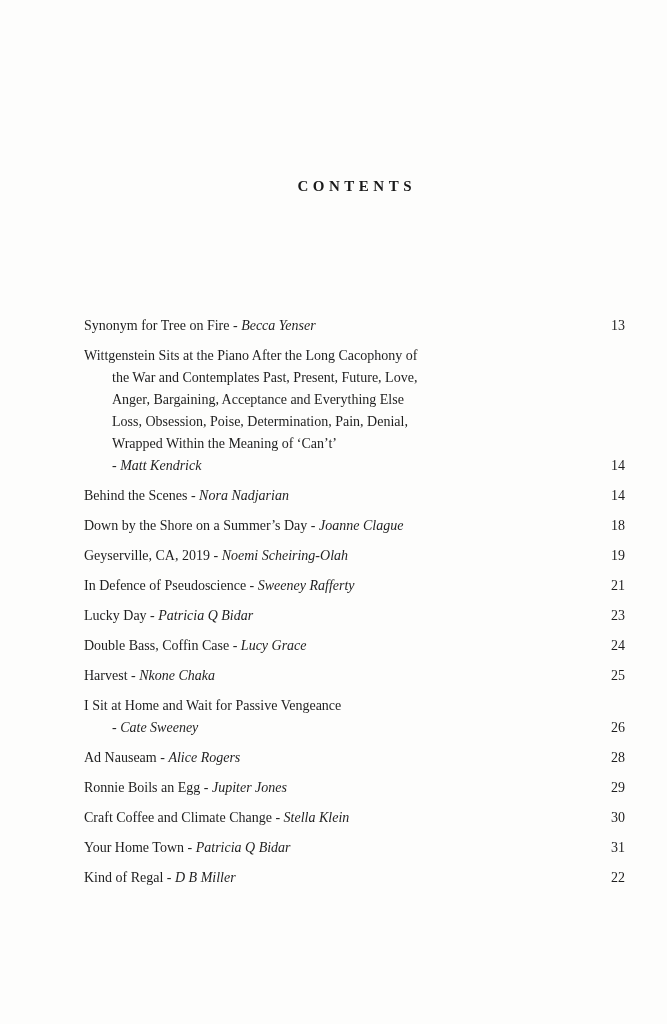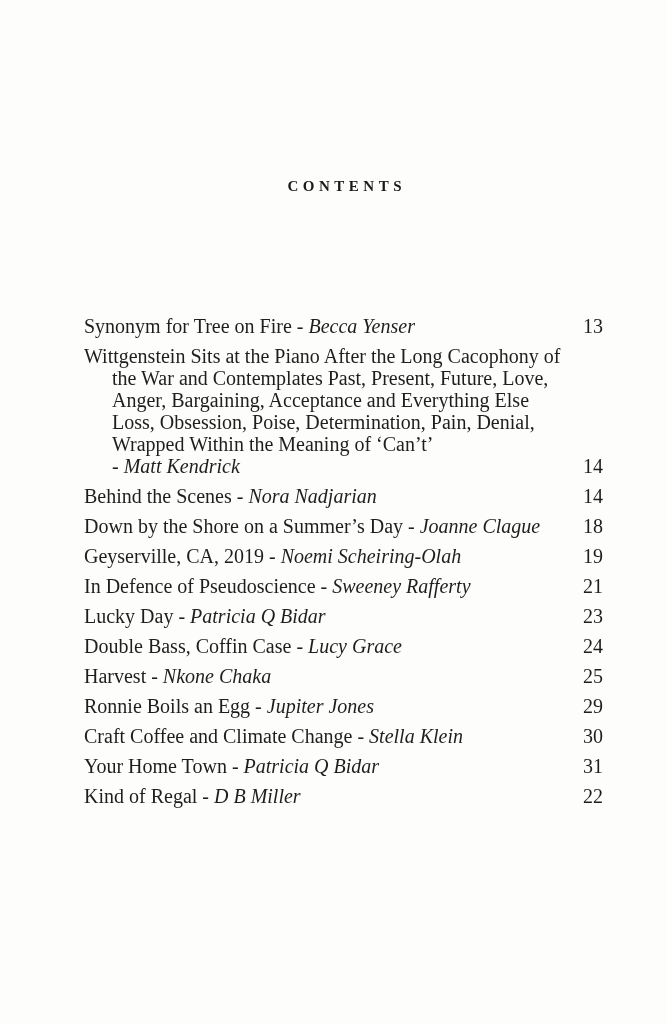--- a/index.html
+++ b/index.html
@@ -11,33 +11,33 @@
     height: 1024px;
     background: #fdfdfc;
     overflow: hidden;
     font-family: "Liberation Serif", serif;
     color: #1e1e1e;
   }
   .page {
     box-sizing: border-box;
     width: 667px;
     height: 1024px;
-    padding: 178px 62px 0 84px;
+    padding: 178px 42px 0 84px;
   }
   .contents-heading {
     font-size: 15px;
     font-weight: 600;
     letter-spacing: 4.5px;
     text-indent: 4.5px; 
     text-align: center;
     margin: 0 0 120px 0;
     color: #1a1a1a;
   }
   .toc {
-    font-size: 20px;
+    font-size: 14px;
     margin-top: 48px;
   }
   .entry {
     display: flex;
     align-items: flex-end;
     margin-bottom: 8px;
   }
   .entry-lines {
     flex: 1;
     min-width: 0;
@@ -48,21 +48,21 @@
   }
   .line.cont {
     padding-left: 28px;
   }
   .author {
     font-style: italic;
   }
   .entry-page {
     line-height: 22px;
     margin-left: 12px;
-    text-align: center;
+    text-align: right;
     min-width: 24px;
   }
 </style>
 </head>
 <body style="background: rgb(253, 253, 252); color: rgb(30, 30, 30);">
 
 <div class="page">
   <h1 class="contents-heading">CONTENTS</h1>
   <div class="toc" id="toc">
   <div class="entry">
@@ -127,21 +127,34 @@
     <div class="entry-page">24</div>
   </div>
 
   <div class="entry">
     <div class="entry-lines">
           <div class="line">Harvest - <i class="author">Nkone Chaka</i></div>
         </div>
     <div class="entry-page">25</div>
   </div>
 
+  <div class="entry">
+    <div class="entry-lines">
+          <div class="line">I Sit at Home and Wait for Passive Vengeance</div>
+          <div class="line cont">- <i class="author">Cate Sweeney</i></div>
+        </div>
+    <div class="entry-page">26</div>
+  </div>
 
+  <div class="entry">
+    <div class="entry-lines">
+          <div class="line">Ad Nauseam - <i class="author">Alice Rogers</i></div>
+        </div>
+    <div class="entry-page">28</div>
+  </div>
 
   <div class="entry">
     <div class="entry-lines">
           <div class="line">Ronnie Boils an Egg - <i class="author">Jupiter Jones</i></div>
         </div>
     <div class="entry-page">29</div>
   </div>
 
   <div class="entry">
     <div class="entry-lines">

